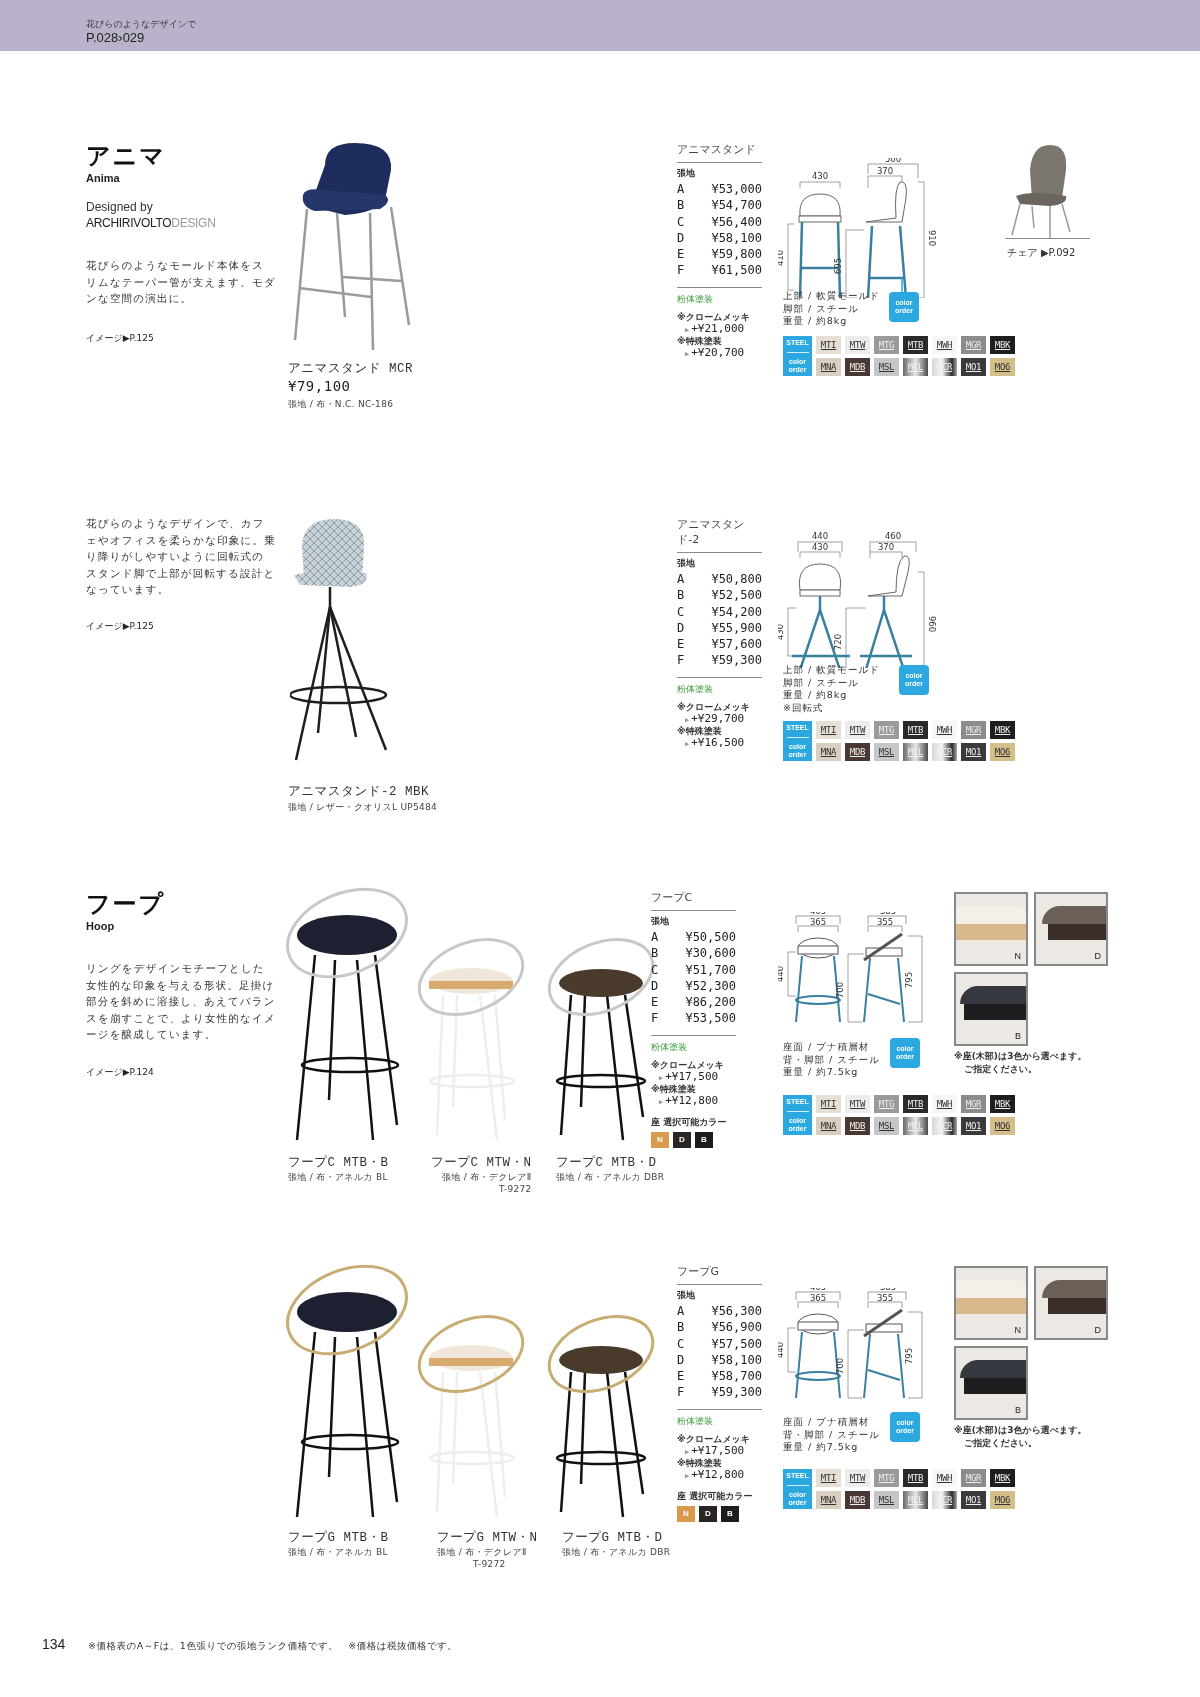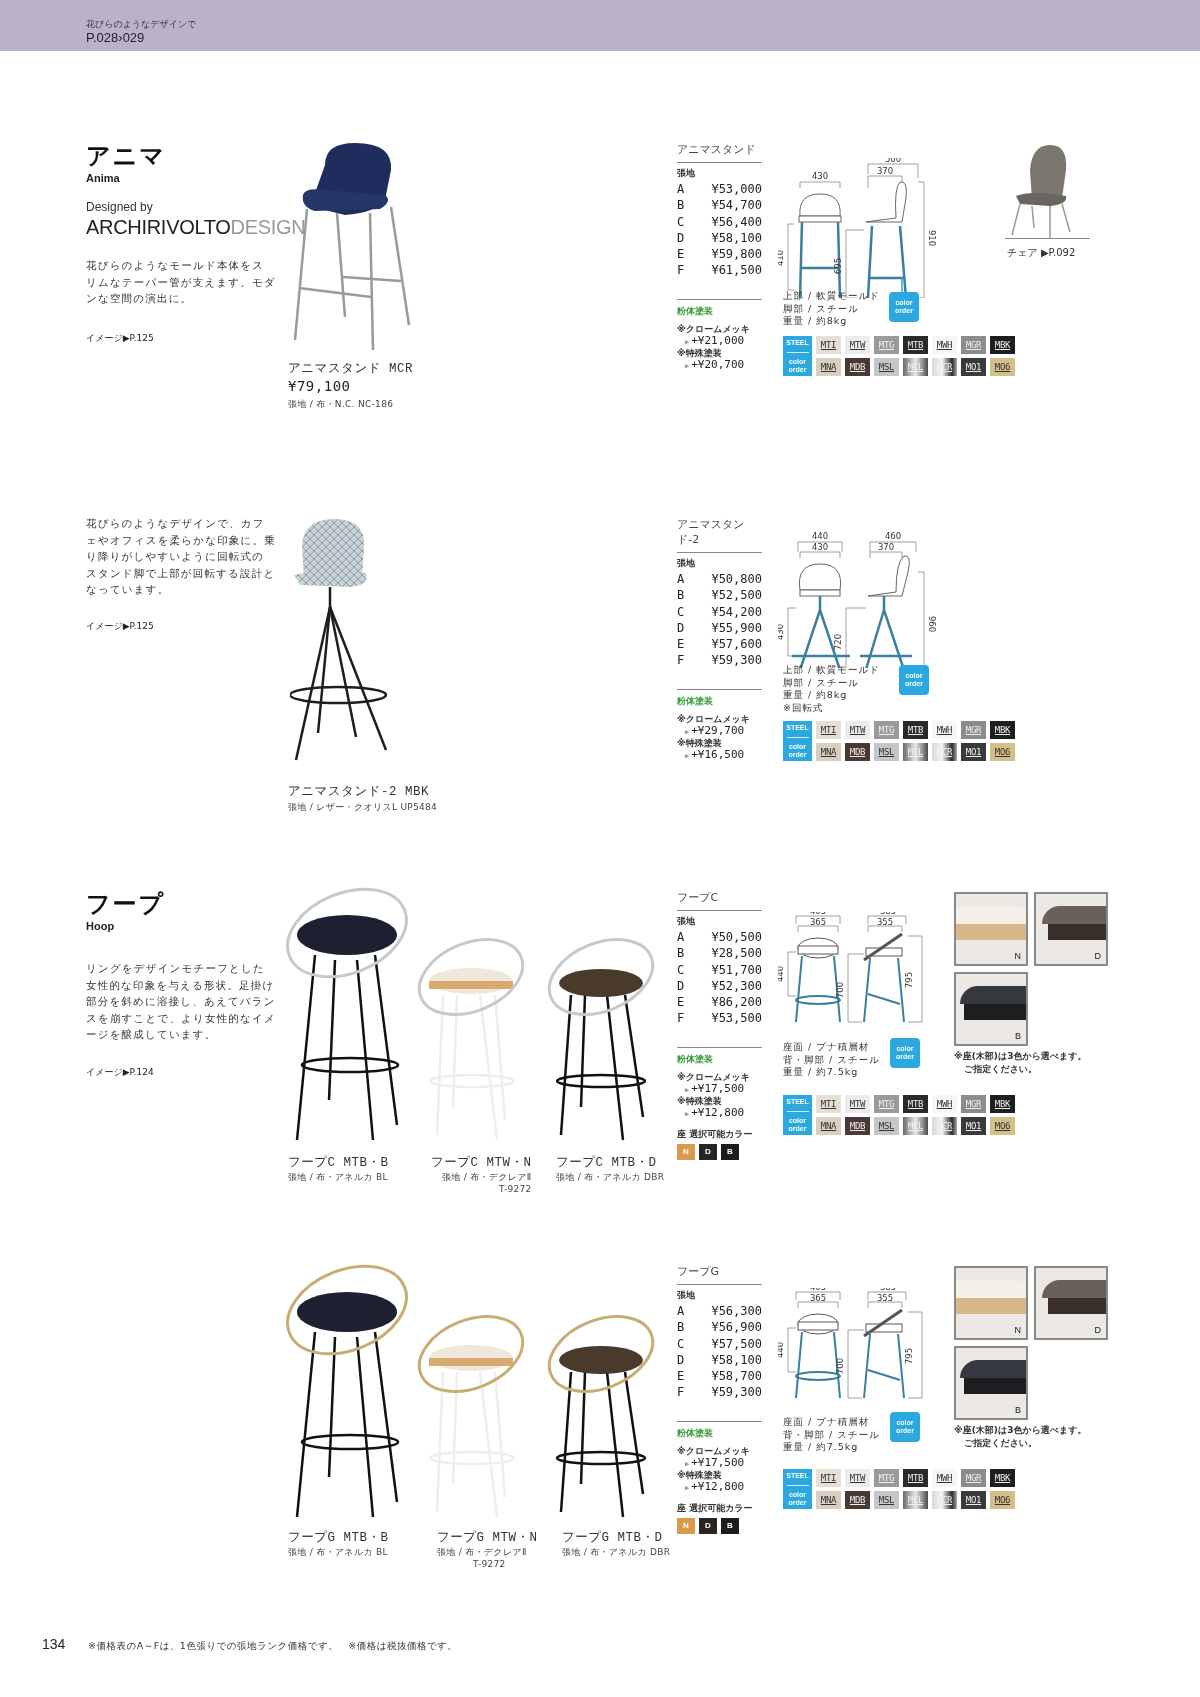--- a/index.html
+++ b/index.html
@@ -5,34 +5,34 @@
   * { box-sizing: border-box; margin: 0; padding: 0; }
   body { width: 1200px; height: 1697px; background: #ffffff; font-family: "DejaVu Sans", sans-serif; color: #2a2a2a; position: relative; overflow: hidden; }
   .header { position: absolute; left: 0; top: 0; width: 1200px; height: 51px; background: #bab2cb; }
   .header .sub { position: absolute; left: 86px; top: 18px; font-size: 9px; color: #333; }
   .header .pg { position: absolute; left: 86px; top: 30px; font-size: 13px; color: #222; font-family: "Liberation Sans", sans-serif; }
 
   .abs { position: absolute; }
   .title-jp { font-size: 24px; font-weight: bold; color: #111; letter-spacing: 2px; }
   .title-en { font-size: 11px; font-weight: bold; color: #222; font-family: "Liberation Sans", sans-serif; }
   .designed { font-size: 12px; color: #333; font-family: "Liberation Sans", sans-serif; }
-  .designer { font-size: 20px; color: #222; font-family: "Liberation Sans", sans-serif; letter-spacing: -0.3px; }
+  .designer { font-size: 12px; color: #222; font-family: "Liberation Sans", sans-serif; letter-spacing: -0.3px; }
   .designer .light { color: #999; font-weight: normal; }
   .desc { font-size: 10.5px; line-height: 16.5px; color: #333; letter-spacing: 1.2px; width: 190px; }
   .imgref { font-size: 9px; color: #222; }
 
   .prod-name { font-size: 12.5px; color: #333; letter-spacing: 0.5px; font-family: Liberation Mono, monospace; }
   .prod-price { font-size: 14px; color: #222; letter-spacing: 0.5px; font-family: "DejaVu Sans Mono", monospace; }
   .prod-mat { font-size: 9px; color: #444; letter-spacing: 0.3px; }
 
   .spec { width: 85px; }
   .spec-title { font-size: 11px; color: #444; padding-bottom: 5px; border-bottom: 1.5px solid #888; margin-bottom: 4px; }
   .spec-label { font-size: 9px; font-weight: bold; color: #333; margin-bottom: 1px; }
   .price-row { display: flex; justify-content: space-between; font-family: "DejaVu Sans Mono", monospace; font-size: 12px; line-height: 16.3px; color: #222; }
-  .powder { font-size: 9px; color: #3a9a3a; border-top: 1.5px solid #888; padding-top: 5px; margin-top: 20px; font-weight: bold; }
+  .powder { font-size: 9px; color: #3a9a3a; border-top: 1.5px solid #888; padding-top: 5px; margin-top: 8px; font-weight: normal; }
   .opt-label { font-size: 9px; font-weight: bold; color: #333; line-height: 11px; }
   .opt-val { font-size: 11px; font-family: "DejaVu Sans Mono", monospace; color: #222; line-height: 12px; padding-left: 8px; }
   .opt-val .tri { font-size: 7px; color: #999; margin-right: 2px; }
   .seat-label { font-size: 9px; font-weight: bold; color: #333; margin-top: 8px; }
   .seat-swatches { display: flex; gap: 4px; margin-top: 3px; }
   .seat-sw { width: 18px; height: 16px; font-size: 8px; color: #fff; font-weight: bold; display: flex; align-items: center; justify-content: center; font-family: "Liberation Sans", sans-serif; }
   .mat-text { font-size: 9.5px; color: #333; line-height: 12.5px; letter-spacing: 1px; }
 
   .color-order { width: 30px; height: 30px; background: #2ba8e0; border-radius: 4px; color: #fff; font-size: 7px; font-weight: bold; line-height: 8px; text-align: center; display: flex; align-items: center; justify-content: center; font-family: "Liberation Sans", sans-serif; }
 
@@ -367,30 +367,30 @@
 <div class="abs" style="left:431px;top:1154px;text-align:right;">
   <div class="prod-name">フープC MTW・N</div>
   <div class="prod-mat">張地 / 布・デクレアⅡ</div>
   <div class="prod-mat" style="padding-left:36px;">T-9272</div>
 </div>
 <div class="abs" style="left:556px;top:1154px;">
   <div class="prod-name">フープC MTB・D</div>
   <div class="prod-mat">張地 / 布・アネルカ DBR</div>
 </div>
 
-<div class="abs spec" style="left:677px;top:890px;">
+<div class="abs spec" style="left:651px;top:890px;">
   <div class="spec-title">フープC</div>
   <div class="spec-label">張地</div>
   <div class="price-row">
       <span>A</span>
       <span>¥50,500</span>
     </div>
   <div class="price-row">
       <span>B</span>
-      <span>¥28,500</span>
+      <span>¥30,600</span>
     </div>
   <div class="price-row">
       <span>C</span>
       <span>¥51,700</span>
     </div>
   <div class="price-row">
       <span>D</span>
       <span>¥52,300</span>
     </div>
   <div class="price-row">

